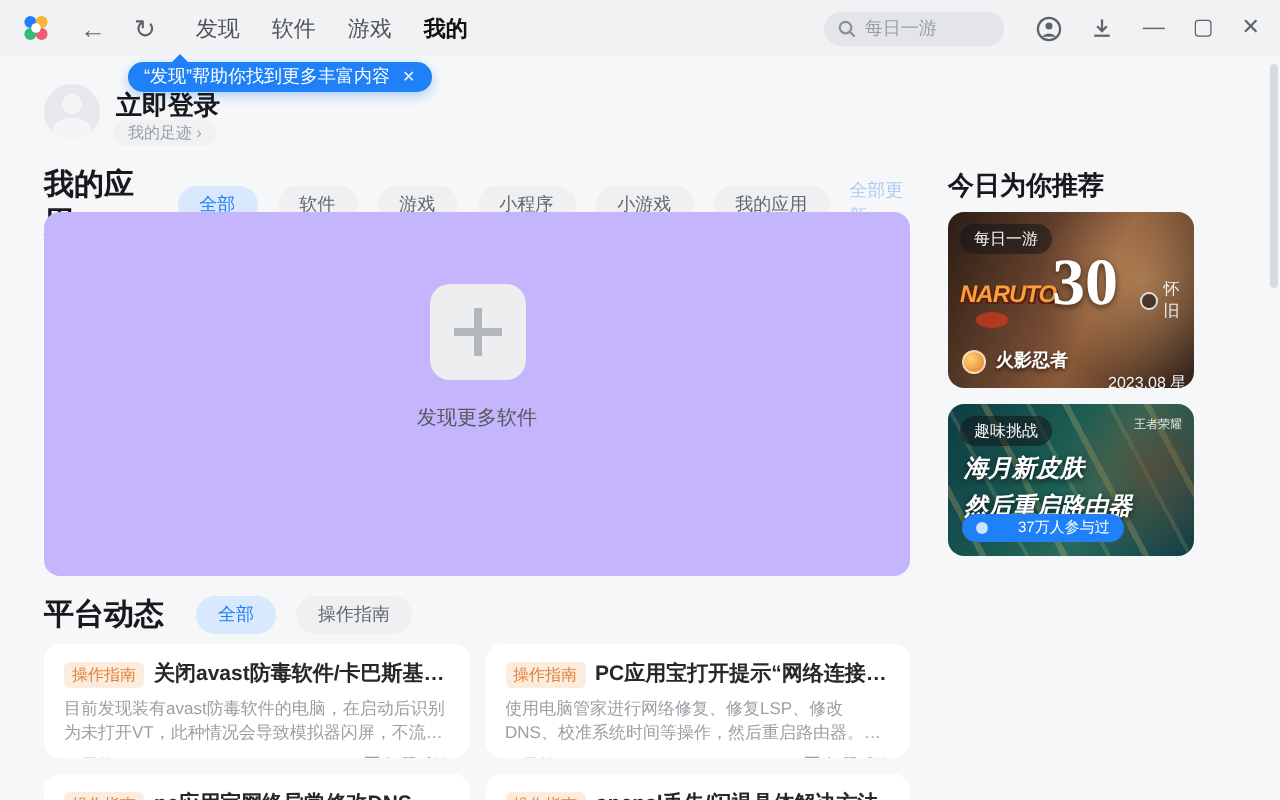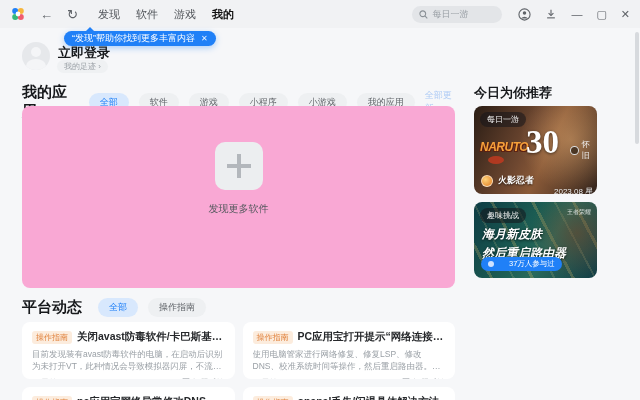--- a/index.html
+++ b/index.html
@@ -34,21 +34,21 @@
 
   
   .sec-title { font-size:15px; font-weight:bold; color:#17191c; }
   .pill { font-size:9px; padding:3px 11px; border-radius:10px; background:#eef0f2; color:#62666b; white-space:nowrap; }
   .pill.active { background:#d8e8fd; color:#2080f7; }
 
   .myapps-row { position:absolute; left:22px; top:83px; width:433px; display:flex; align-items:center; gap:10px; }
   .myapps-row .sec-title { margin-right:6px; }
   .update-all { margin-left:auto; font-size:9px; color:#aecbf5; }
 
-  .apps-card { position:absolute; left:22px; top:106px; width:433px; height:182px; background:#f9a8d4; border-radius:8px; }
+  .apps-card { position:absolute; left:22px; top:106px; width:433px; height:182px; background:#c4b5fd; border-radius:8px; }
   .plus-tile { position:absolute; left:50%; top:36px; transform:translateX(-50%); width:48px; height:48px; border-radius:10px; background:#eceef0; }
   .plus-tile i { position:absolute; background:#b3b7bc; }
   .plus-tile i.h { left:12px; top:22px; width:24px; height:4px; }
   .plus-tile i.v { left:22px; top:12px; width:4px; height:24px; }
   .discover { position:absolute; left:0; right:0; top:96px; text-align:center; font-size:10px; color:#55595e; }
 
   
   .rec-title { position:absolute; left:474px; top:84px; font-size:13px; font-weight:bold; color:#17191c; }
   .rcard { position:absolute; left:474px; width:123px; border-radius:8px; overflow:hidden; color:#fff; }
   .rcard .badge { position:absolute; left:6px; top:6px; background:rgba(20,20,25,.55); color:#f4f4f4; font-size:8px; padding:2px 7px; border-radius:9px; }

